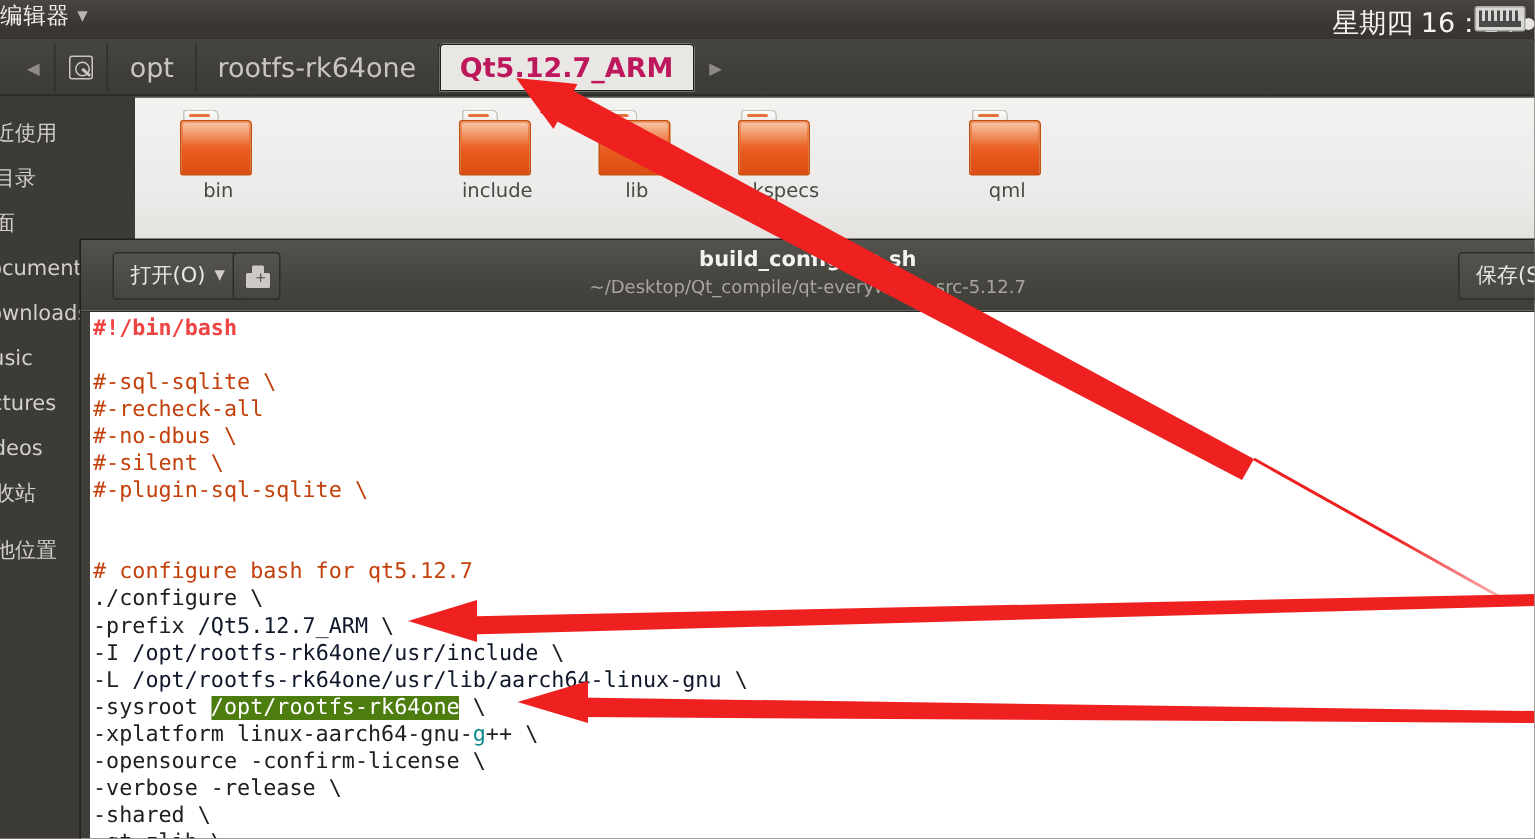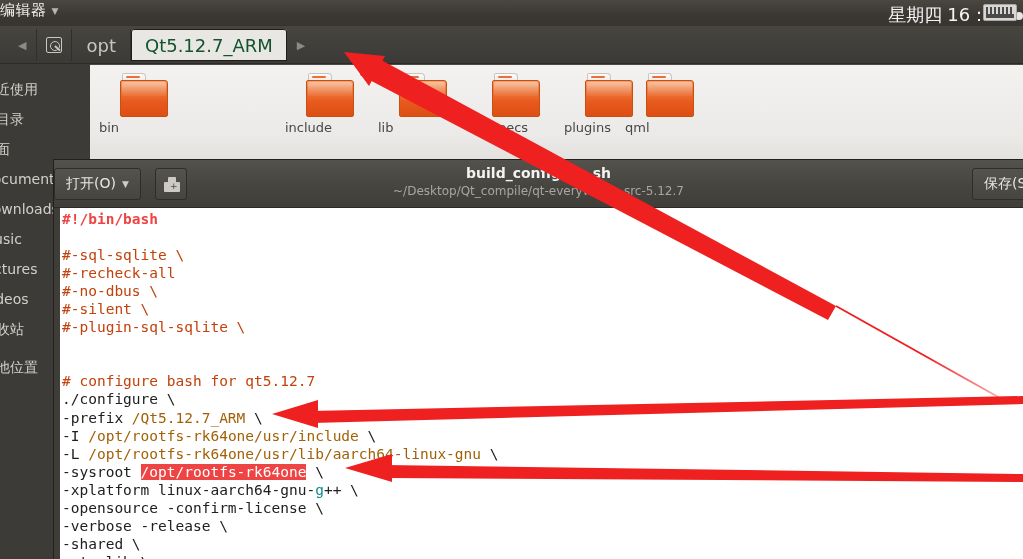--- a/index.html
+++ b/index.html
@@ -36,21 +36,21 @@
   #nau-header { position:absolute; left:0; top:0; width:1023px; height:38px;
     background:linear-gradient(to bottom,#474540 0%,#3c3a36 100%);
     border-bottom:1px solid #2b2a27; }
   #breadcrumb { position:absolute; left:8px; top:3px; height:32px; display:flex;
     align-items:stretch; }
   .crumb { display:flex; align-items:center; justify-content:center;
     padding:0 14px; font-size:18px; color:#c9c6c1;
     border-right:1px solid #312f2c; background:transparent; }
   .crumb.nav { padding:0 10px; color:#8e8b86; font-size:11px; }
   .crumb.icon-crumb { padding:0 9px; }
-  .crumb.current { background:#e9e7e4; color:#14532d; font-weight:normal;
+  .crumb.current { background:#e9e7e4; color:#be185d; font-weight:bold;
     border-radius:3px 3px 0 0; border-right:none;
     box-shadow:0 0 0 1px #1f1e1c inset; }
   .crumb.last-nav { border-right:none; }
   .disk-ico { width:16px; height:16px; border:1.6px solid #c9c6c1; border-radius:2px;
     position:relative; }
   .disk-ico:after { content:""; position:absolute; left:3px; top:3px;
     width:8px; height:8px; border:1.6px solid #c9c6c1; border-radius:50%; }
   .disk-ico:before { content:""; position:absolute; left:8px; top:7px;
     width:7px; height:1.6px; background:#c9c6c1; transform:rotate(42deg);
     transform-origin:left center; }
@@ -59,42 +59,42 @@
   #sidebar { position:absolute; left:0; top:38px; width:90px; height:495px;
     background:#3c3b37; padding-top:10px; }
   .side-item { height:30px; line-height:30px; font-size:14px; color:#d3d0cb;
     padding-left:0; margin-left:-18px; white-space:nowrap; overflow:hidden; }
   .side-gap { height:8px; }
 
   
   #iconview { position:absolute; left:90px; top:38px; width:933px; height:100px;
     background:linear-gradient(to bottom,#f3f2f1 0%,#ebeae8 70%,#e2e0dd 100%);
     border-top:1px solid #4a4843; }
-  .folder-cell { position:absolute; top:8px; width:93px; }
+  .folder-cell { position:absolute; top:8px; width:93px; text-align:center; }
   .folder-ico { width:52px; height:44px; margin:0 auto 3px; position:relative; }
   .f-tab { position:absolute; left:2px; top:0; width:24px; height:8px;
     background:linear-gradient(to bottom,#fdfcfb,#ecebe9);
     border:1px solid #c8c5c1; border-bottom:none; border-radius:2px 4px 0 0; }
   .f-tab:after { content:""; position:absolute; left:3px; top:2px; width:14px;
     height:2px; background:#e8703a; border-radius:1px; }
   .f-body { position:absolute; left:0; top:7px; width:48px; height:37px;
     background:linear-gradient(to bottom,#f3a072 0%,#ee7e42 22%,#e8591d 60%,#dd4e14 100%);
     border:1px solid #c8500f; border-radius:2px 3px 2px 2px; }
   .f-body:after { content:""; position:absolute; left:1px; top:1px; right:1px;
     height:14px; background:linear-gradient(to bottom,rgba(255,255,255,.38),rgba(255,255,255,.04));
     border-radius:2px; }
   .f-label { font-size:13px; color:#4a4845; line-height:15px; }
 
   
   #gedit { position:absolute; left:54px; top:160px; width:969px; height:399px;
     background:#ffffff; box-shadow:0 0 0 1px #222120; }
   #ged-header { position:absolute; left:0; top:0; width:969px; height:48px;
     background:linear-gradient(to bottom,#54524c 0%,#47453f 55%,#403e39 100%);
     border-bottom:1px solid #2a2926; }
-  #open-btn { position:absolute; left:0; top:8px; height:32px; padding:0 11px;
+  #open-btn { position:absolute; left:21px; top:8px; height:32px; padding:0 11px;
     display:flex; align-items:center; gap:6px;
     background:linear-gradient(to bottom,#55534d,#474540);
     border:1px solid #2e2d2a; border-radius:3px; color:#e9e7e3; font-size:14px; }
   #open-btn .caret { font-size:9px; color:#cfccc7; }
   #save-as-btn { position:absolute; left:101px; top:8px; width:32px; height:32px;
     background:linear-gradient(to bottom,#55534d,#474540);
     border:1px solid #2e2d2a; border-radius:3px; }
   .saveas-ico { position:absolute; left:8px; top:8px; width:16px; height:15px; }
   .saveas-ico .body { position:absolute; left:0; bottom:0; width:16px; height:10px;
     background:#cdcac5; border-radius:1px; }
@@ -114,22 +114,22 @@
 
   #code-area { position:absolute; left:0; top:48px; width:969px; height:351px;
     background:#ffffff; overflow:hidden; }
   #gutter { position:absolute; left:0; top:0; width:6px; height:351px;
     background:#3f3d38; }
   #code { position:absolute; left:6px; top:0; padding:2px 0 0 2px;
     font-family:"DejaVu Sans Mono","Liberation Mono",monospace;
     font-size:14.5px; line-height:18.05px; white-space:pre; color:#202020; }
   .cm { color:#c2410c; }
   .cm-b { color:#ef4444; font-weight:bold; }
-  .pth { color:#a16207; }
-  .hl { background:#ef4444; color:#ffffff; }
+  .pth { color:#0f172a; }
+  .hl { background:#4d7c0f; color:#ffffff; }
   .tl { color:#0e8b8b; }
 
   
   #arrows { position:absolute; left:0; top:0; width:1023px; height:559px;
     pointer-events:none; }
 </style>
 </head>
 <body>
 
 <div id="top-panel">
@@ -147,20 +147,21 @@
 
 <div id="nautilus">
 
   <div id="nau-header">
     <div id="breadcrumb">
       <div class="crumb nav">◀</div>
       <div class="crumb icon-crumb">
         <span class="disk-ico"></span>
       </div>
       <div class="crumb">opt</div>
+      <div class="crumb">rootfs-rk64one</div>
       <div class="crumb current">Qt5.12.7_ARM</div>
       <div class="crumb nav last-nav">▶</div>
     </div>
   </div>
 
   <div id="sidebar">
     <div class="side-item">最近使用</div>
     <div class="side-item">主目录</div>
     <div class="side-item">桌面</div>
     <div class="side-item">Documents</div>
@@ -194,27 +195,20 @@
           <div class="f-body"></div>
         </div>
       <div class="f-label">lib</div>
     </div>
     <div class="folder-cell" style="left:381px">
       <div class="folder-ico">
           <div class="f-tab"></div>
           <div class="f-body"></div>
         </div>
       <div class="f-label">mkspecs</div>
-    </div>
-    <div class="folder-cell" style="left:474px">
-      <div class="folder-ico">
-          <div class="f-tab"></div>
-          <div class="f-body"></div>
-        </div>
-      <div class="f-label">plugins</div>
     </div>
     <div class="folder-cell" style="left:535px">
       <div class="folder-ico">
           <div class="f-tab"></div>
           <div class="f-body"></div>
         </div>
       <div class="f-label">qml</div>
     </div>
   </div>
 </div>

